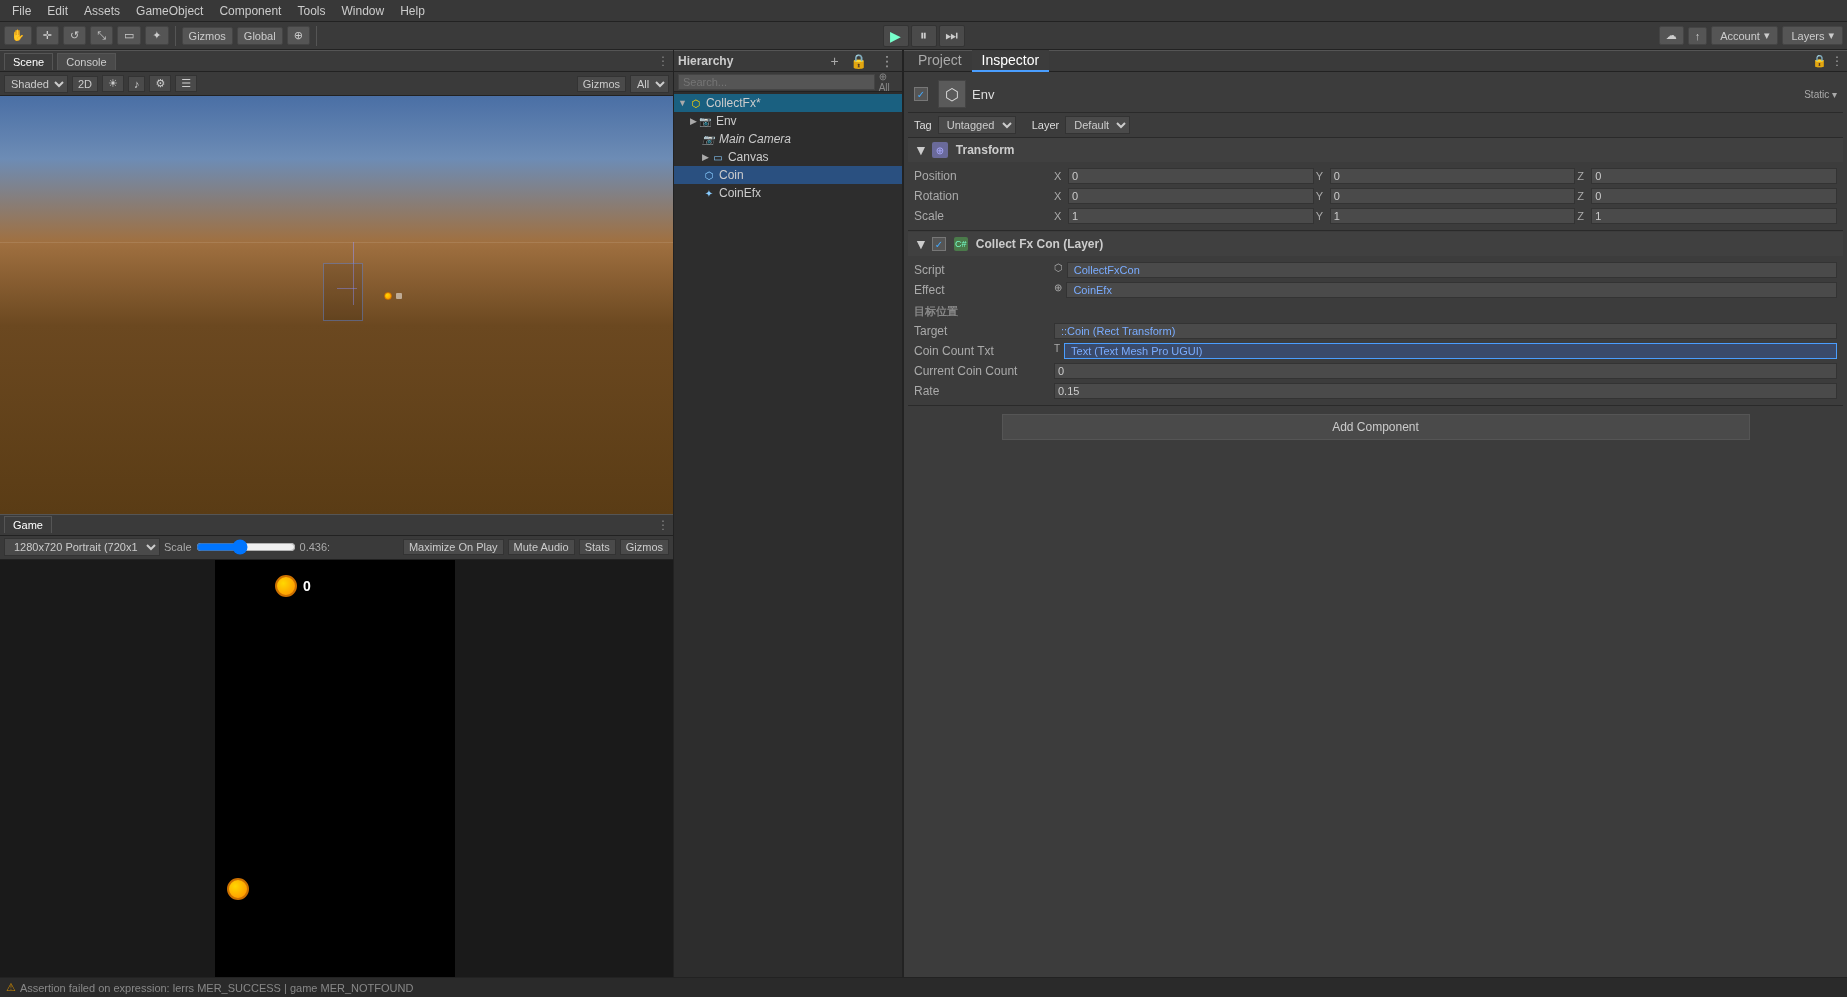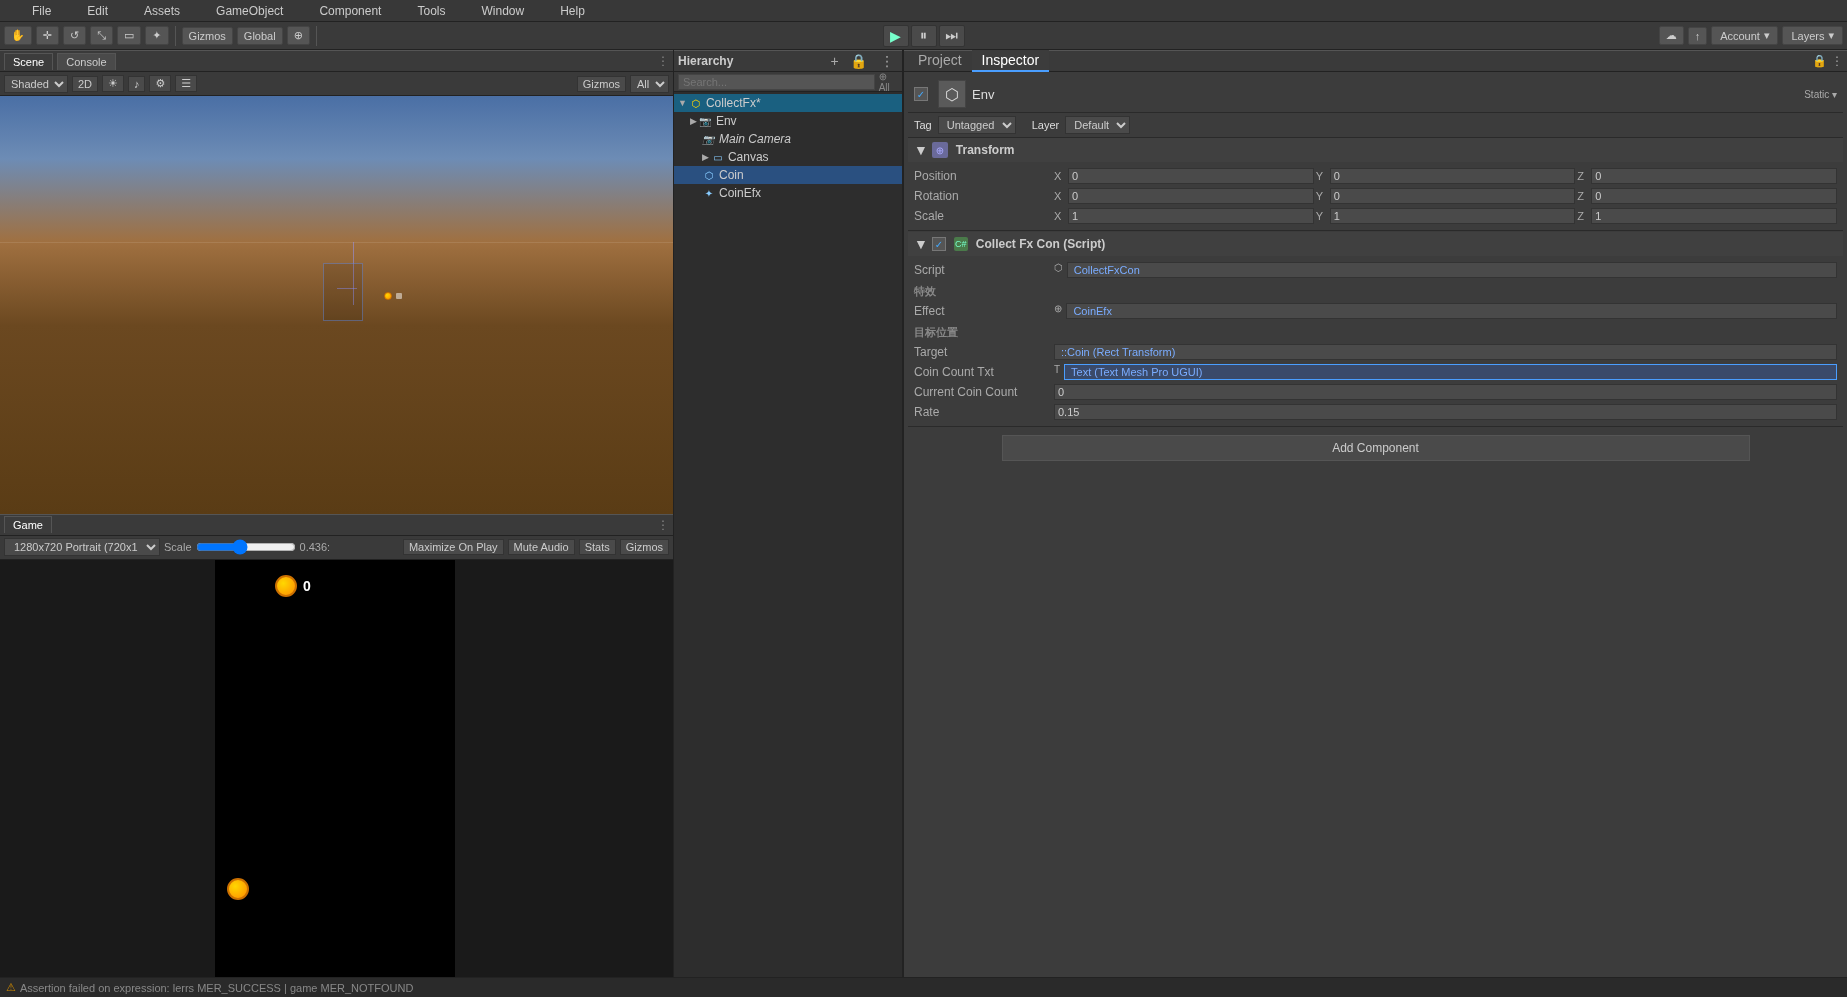--- a/index.html
+++ b/index.html
@@ -26,21 +26,20 @@
       flex-shrink: 0;
     }
     .menu-item {
       padding: 0 8px;
       font-size: 12px;
       color: #ccc;
       cursor: pointer;
       height: 100%;
       display: flex;
       align-items: center;
-      margin-left: 20px;
     }
 
     
     .toolbar {
       background: #3a3a3a;
       height: 28px;
       display: flex;
       align-items: center;
       padding: 0 4px;
       border-bottom: 1px solid #222;
@@ -747,33 +746,32 @@
             </div>
           </div>
         </div>
       </div>
 
       <div class="component-section">
         <div class="component-header">
           <span style="color:#ccc; font-size:14px;">▼</span>
           <div class="obj-enable" style="margin-right:4px;">✓</div>
           <div class="collectfx-header-icon">C#</div>
-          <span class="component-title">Collect Fx Con (Script)</span>
+          <span class="component-title">Collect Fx Con (Layer)</span>
         </div>
         <div class="component-body">
 
           <div class="prop-row">
             <span class="prop-label">Script</span>
             <div class="prop-value">
               <span class="script-icon">⬡</span>
               <span class="prop-ref">CollectFxCon</span>
             </div>
           </div>
 
-          <div class="prop-label-cn">特效</div>
 
           <div class="prop-row">
             <span class="prop-label">Effect</span>
             <div class="prop-value">
               <span class="script-icon">⊕</span>
               <span class="prop-ref">CoinEfx</span>
             </div>
           </div>
 
           <div class="prop-label-cn">目标位置</div>

